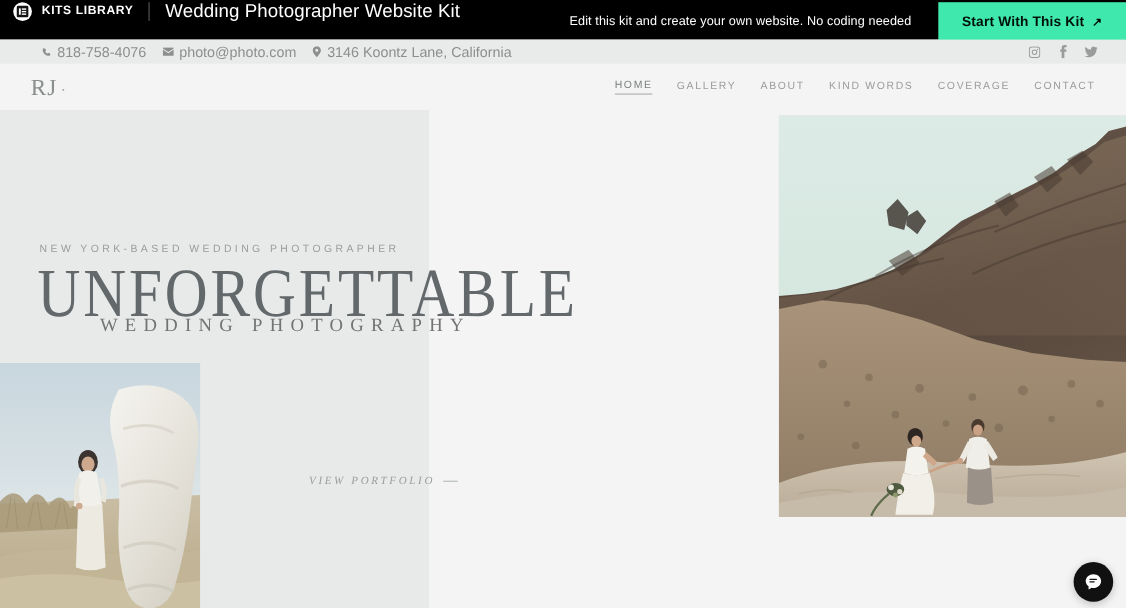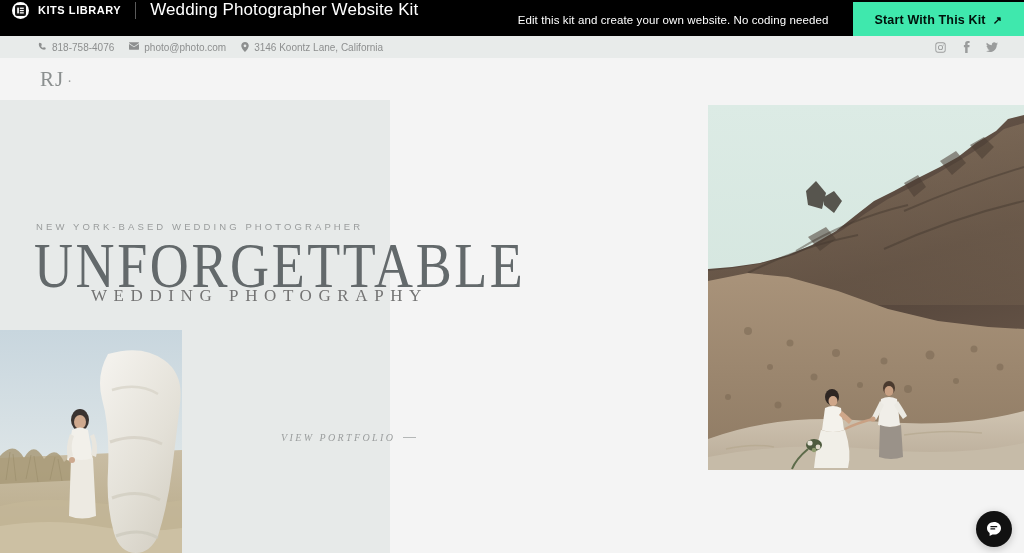--- a/index.html
+++ b/index.html
@@ -38,33 +38,33 @@
     font-family:"Liberation Sans", sans-serif;
   }
   .start-btn .arr { font-size:11px; margin-left:7px; font-weight:bold; }
 
   
   .contactbar {
     position:absolute; top:36px; left:0; width:1024px; height:22px;
     background:#e8ebea; display:flex; align-items:center;
   }
   .cb-items { display:flex; align-items:center; padding-left:38px; gap:15px; }
-  .cb-item { display:flex; gap:5px; color:#8d8f8f; font-size:10px; white-space:nowrap; }
+  .cb-item { display:flex; align-items:center; gap:5px; color:#8d8f8f; font-size:13px; white-space:nowrap; }
   .cb-item svg { display:block; fill:#8d8f8f; }
   .cb-social { margin-left:auto; display:flex; align-items:center; gap:14px; padding-right:26px; }
   .cb-social span { display:flex; align-items:center; justify-content:center; width:12px; height:12px; cursor:pointer; }
   .cb-social svg { display:block; fill:#9a9c9c; }
 
   
   .siteheader {
     position:absolute; top:58px; left:0; width:1024px; height:42px;
     background:#f4f4f4; display:flex; align-items:center;
   }
   .brand {
-    padding-left:40px; font-family:"Liberation Serif", serif;
+    padding-left:28px; font-family:"Liberation Serif", serif;
     font-size:21px; color:#8b8f8f; letter-spacing:1px; line-height:1;
     display:flex; align-items:baseline; cursor:pointer;
   }
   .brand .dot { font-size:14px; margin-left:3px; color:#9a9d9d; }
   .nav { margin-left:auto; display:flex; align-items:center; gap:22px; padding-right:28px; }
   .nav a {
     color:#9a9c9c; font-size:9.5px; letter-spacing:1.5px; text-decoration:none;
     white-space:nowrap; padding-bottom:2px; cursor:pointer;
   }
   .nav a.active { color:#7d8080; border-bottom:1px solid #a9abab; }
@@ -183,20 +183,28 @@
         </svg>
       </span>
     </div>
   </div>
 
   <div class="siteheader">
     <div class="brand">
       <span>RJ</span>
       <span class="dot">·</span>
     </div>
+    <nav class="nav">
+      <a class="active" href="#">HOME</a>
+      <a href="#">GALLERY</a>
+      <a href="#">ABOUT</a>
+      <a href="#">KIND WORDS</a>
+      <a href="#">COVERAGE</a>
+      <a href="#">CONTACT</a>
+    </nav>
   </div>
 
   <div class="hero-panel"></div>
 
   <div class="hero-text">
     <div class="eyebrow">NEW YORK-BASED WEDDING PHOTOGRAPHER</div>
     <div class="headline">UNFORGETTABLE</div>
     <div class="subheadline">WEDDING PHOTOGRAPHY</div>
   </div>
 

